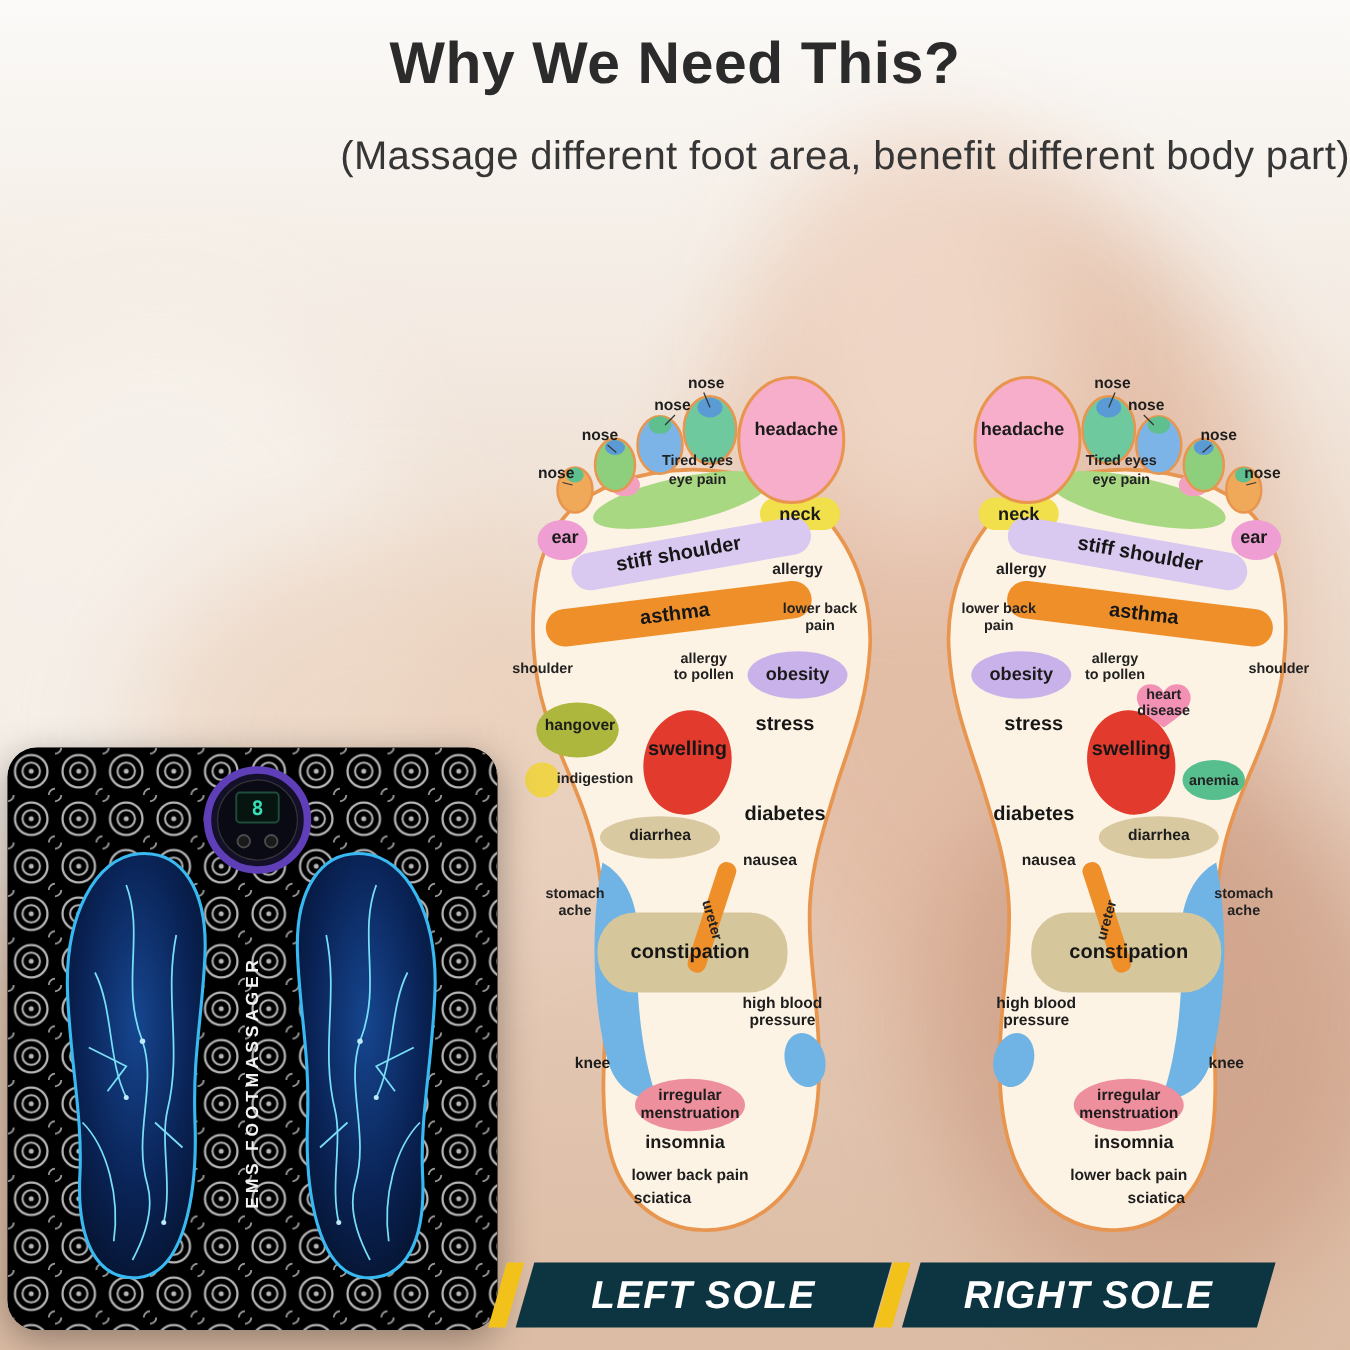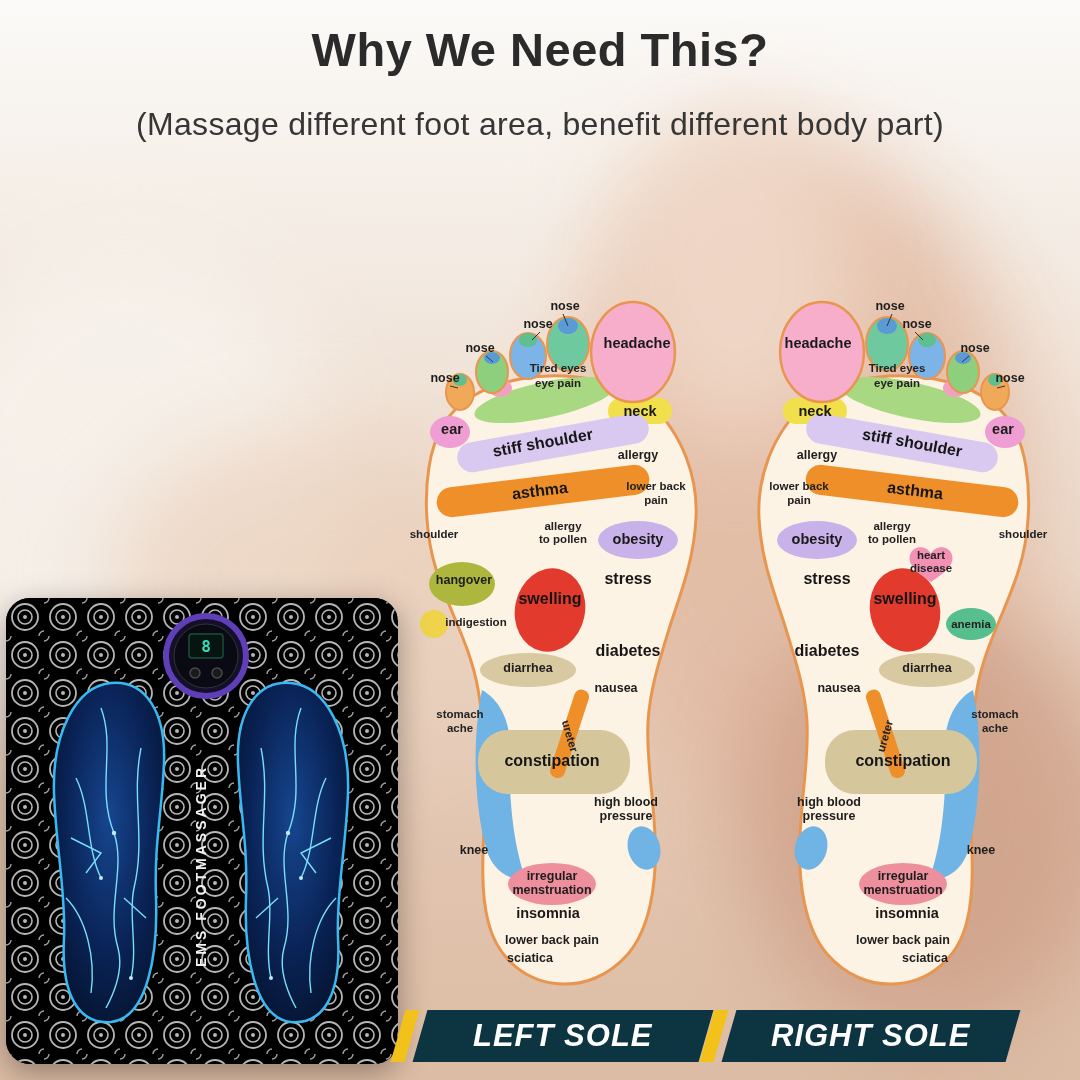--- a/index.html
+++ b/index.html
@@ -9,21 +9,21 @@
     background:linear-gradient(180deg,#fbfaf8 0%,#f4ece4 22%,#ecd9ca 50%,#e2c5b0 78%,#dcbca4 100%);
   }
   .blob{position:absolute;border-radius:50%;filter:blur(45px);z-index:0;}
   .b1{left:560px;top:150px;width:470px;height:680px;background:#e3bda6;opacity:.95;}
   .b2{left:610px;top:110px;width:250px;height:330px;background:#f0d8c8;opacity:.9;}
   .b3{left:740px;top:600px;width:380px;height:440px;background:#cfa189;opacity:.85;}
   .b4{left:-90px;top:240px;width:430px;height:520px;background:#f7f2ec;opacity:.9;}
   .b5{left:110px;top:430px;width:400px;height:320px;background:#eacfba;opacity:.7;}
   .hdr{position:absolute;left:0;right:0;text-align:center;z-index:5;color:#2b2b2b;}
   .title{top:22px;font-size:47px;font-weight:800;letter-spacing:.5px;}
-  .subtitle{top:106px;font-size:32px;font-weight:400;color:#363636;letter-spacing:.3px;}
+  .subtitle{top:106px;font-size:32px;font-weight:400;color:#363636;letter-spacing:.3px;text-align:right;}
   .footsvg{position:absolute;z-index:4;overflow:visible;}
   
   .L  {font-family:"Liberation Sans",sans-serif;font-size:12.5px;font-weight:700;fill:#1d1d1d;text-anchor:middle;}
   .Ls {font-family:"Liberation Sans",sans-serif;font-size:11.5px;font-weight:600;fill:#222;text-anchor:middle;}
   .Lm {font-family:"Liberation Sans",sans-serif;font-size:14.5px;font-weight:700;fill:#1a1a1a;text-anchor:middle;}
   .Lb {font-family:"Liberation Sans",sans-serif;font-size:16px;font-weight:700;fill:#161616;text-anchor:middle;}
   
   .panel{position:absolute;left:6px;top:598px;width:392px;height:466px;background:#060606;
          border-radius:24px;overflow:hidden;z-index:4;box-shadow:0 8px 30px rgba(0,0,0,.35);}
   .mono{font-family:"DejaVu Sans Mono",monospace;}

